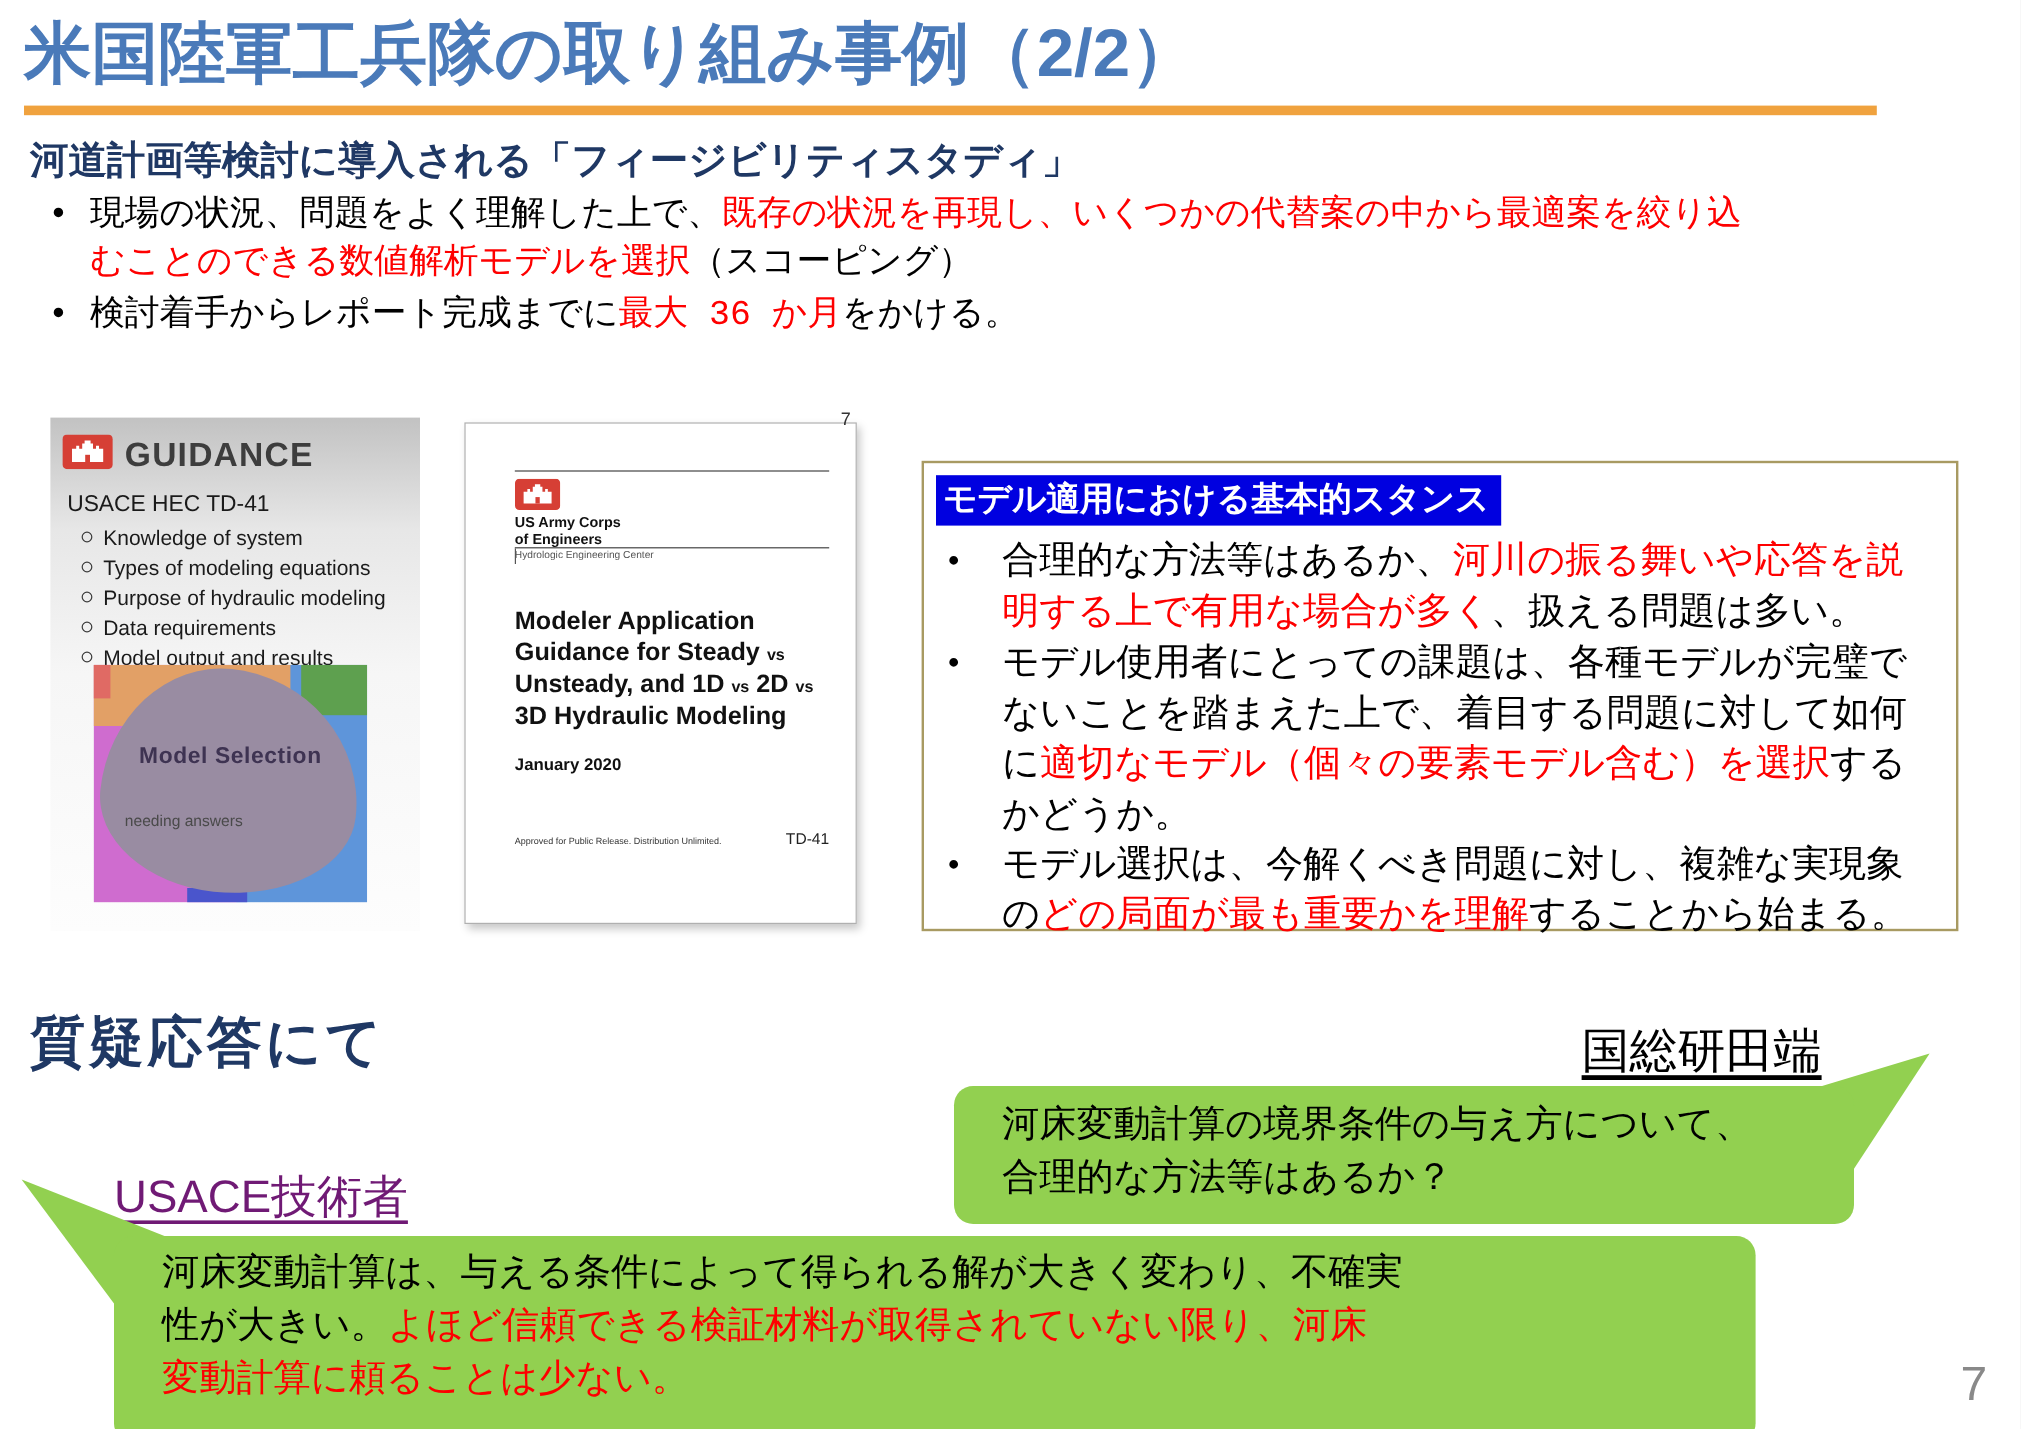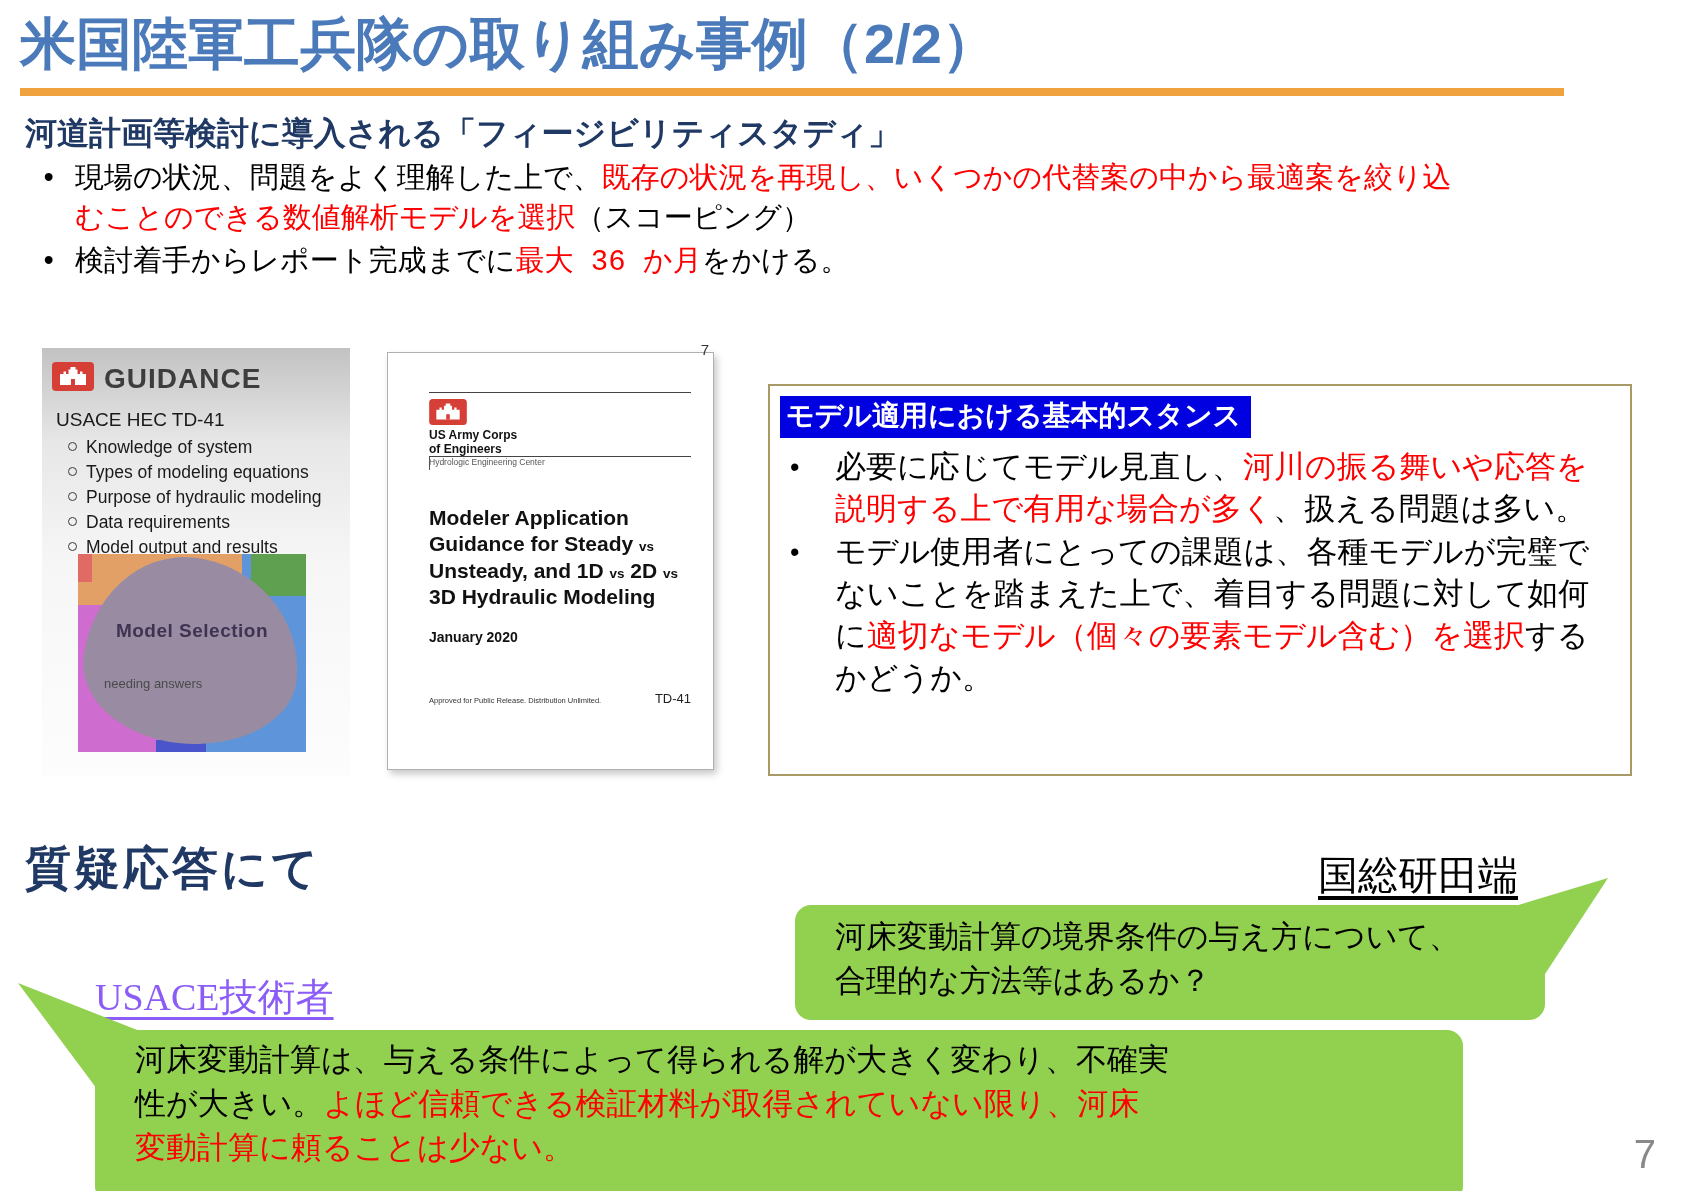--- a/index.html
+++ b/index.html
@@ -55,21 +55,21 @@
   
   .stance-box{position:absolute;left:768px;top:384px;width:864px;height:392px;box-sizing:border-box;
     border:2.5px solid #a89a62;background:#fff;padding:10px 34px 0 10px;}
   .stance-title{display:inline-block;background:#0000e0;color:#fff;font-weight:bold;font-size:28px;padding:4px 10px 6px 6px;line-height:1.15;}
   .stance-list{margin:8px 0 0 0;padding:0;list-style:none;font-size:31px;line-height:1.36;}
   .stance-list li{position:relative;padding-left:55px;}
   .stance-list li::before{content:"\2022";position:absolute;left:10px;top:3px;font-size:27px;}
   
   .qa-heading{position:absolute;left:25px;top:838px;font-size:46px;font-weight:bold;color:#1f3864;letter-spacing:3px;white-space:nowrap;}
   .questioner{position:absolute;left:1318px;top:848px;font-size:40px;color:#000;text-decoration:underline;text-underline-offset:7px;white-space:nowrap;}
-  .responder{position:absolute;left:95px;top:972px;font-size:38px;color:#8b5cf6;text-decoration:underline;text-underline-offset:7px;white-space:nowrap;font-family:Liberation Serif, serif;}
+  .responder{position:absolute;left:95px;top:972px;font-size:38px;color:#701a75;text-decoration:underline;text-underline-offset:7px;white-space:nowrap;}
   .bubble{position:absolute;background:#92d050;border-radius:16px;box-sizing:border-box;font-size:31px;line-height:1.42;white-space:pre-line;color:#000;}
   .question-bubble{left:795px;top:905px;width:750px;height:115px;padding:10px 20px 0 40px;}
   .answer-bubble{left:95px;top:1030px;width:1368px;height:172px;padding:8px 20px 0 40px;}
   .tail{position:absolute;}
   .tail-q{left:1490px;top:872px;}
   .tail-a{left:10px;top:975px;}
   .page-num{position:absolute;right:28px;bottom:14px;font-size:40px;color:#898989;}
 </style>
 </head>
 <body>
@@ -141,22 +141,23 @@
     <div class="cover-date">January 2020</div>
     <div class="cover-footer">
       <span class="cover-release">Approved for Public Release. Distribution Unlimited.</span>
       <span class="cover-docnum">TD-41</span>
     </div>
   </div>
 
   <div class="stance-box">
     <div class="stance-title">モデル適用における基本的スタンス</div>
     <ul class="stance-list">
-        <li><span class="">必要に応じてモデル見直し、</span><span class="seg-red ">河川の振る舞いや応答を説明する上で有用な場合が多く</span><span class="">、扱える問題は多い。</span></li>
+        <li><span class="">合理的な方法等はあるか、</span><span class="seg-red ">河川の振る舞いや応答を説明する上で有用な場合が多く</span><span class="">、扱える問題は多い。</span></li>
         <li><span class="">モデル使用者にとっての課題は、各種モデルが完璧でないことを踏まえた上で、着目する問題に対して如何に</span><span class="seg-red ">適切なモデル（個々の要素モデル含む）を選択</span><span class="">するかどうか。</span></li>
+        <li><span class="">モデル選択は、今解くべき問題に対し、複雑な実現象の</span><span class="seg-red ">どの局面が最も重要かを理解</span><span class="">することから始まる。</span></li>
       </ul>
   </div>
 
   <div class="qa-heading">質疑応答にて</div>
   <div class="questioner">国総研田端</div>
 
   <svg class="tail tail-q" width="125" height="105">
       <polygon points="5,40 118,6 55,102" fill="#92d050"></polygon>
     </svg>
   <div class="bubble question-bubble"><span class="">河床変動計算の境界条件の与え方について、

